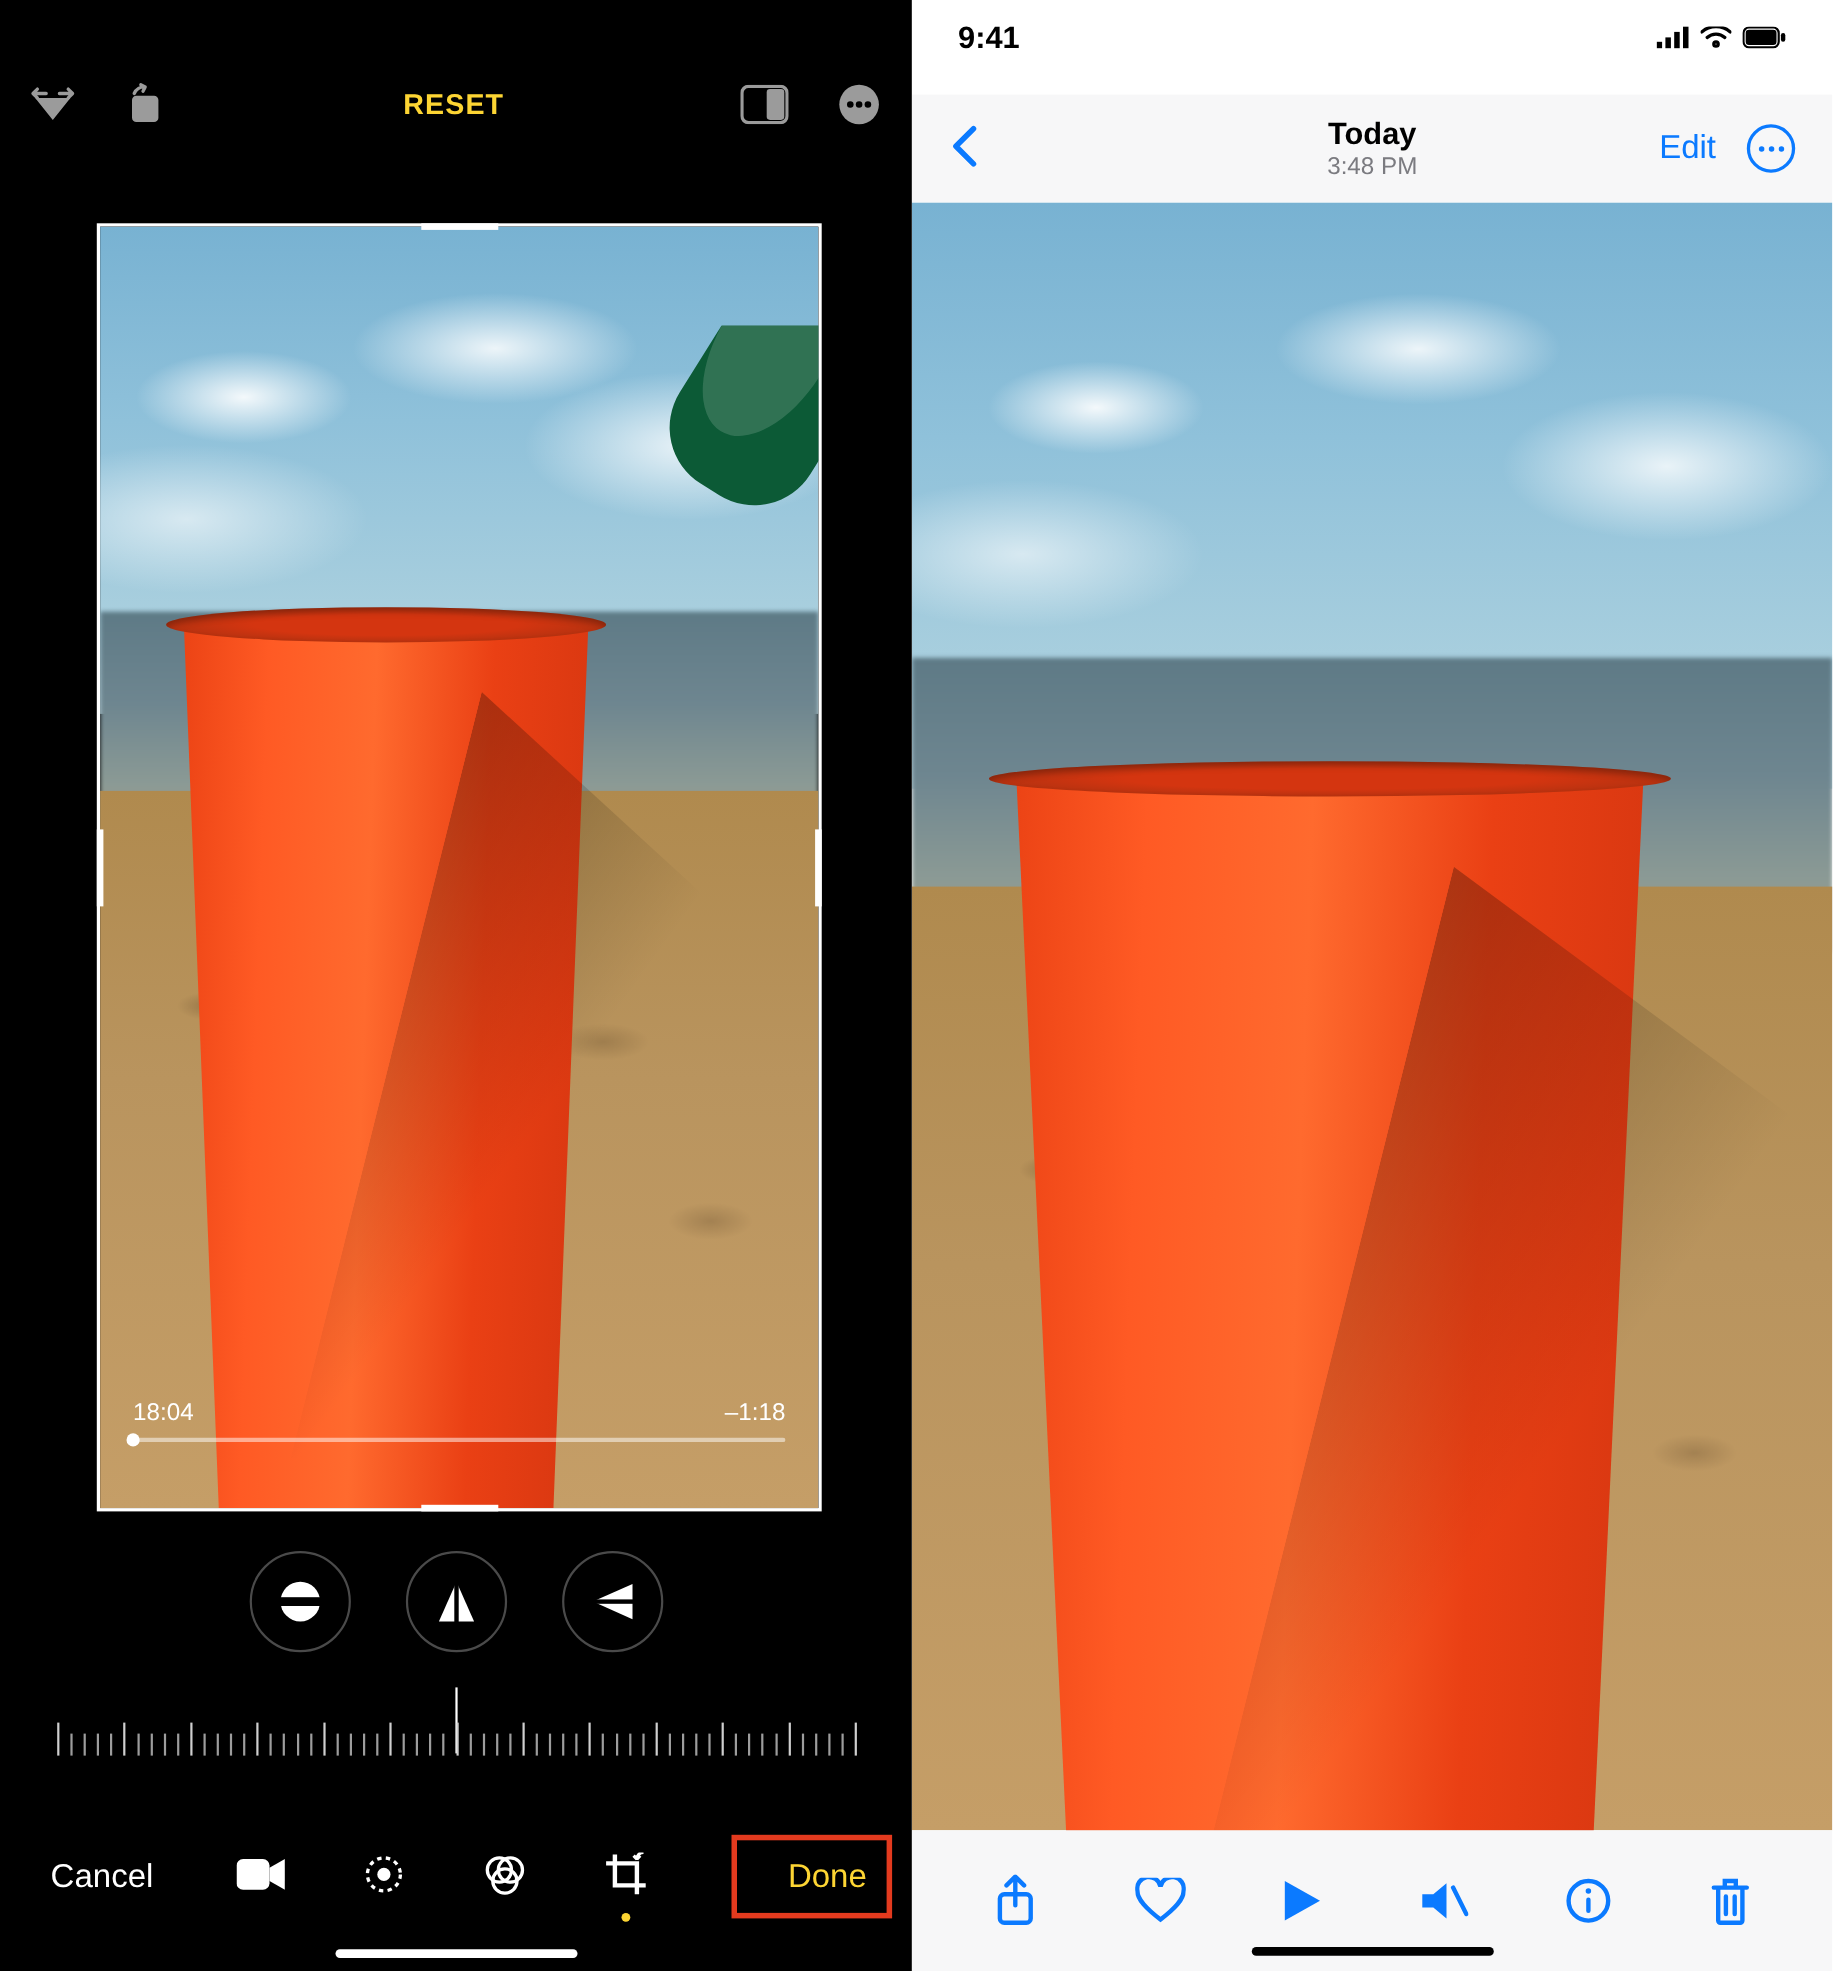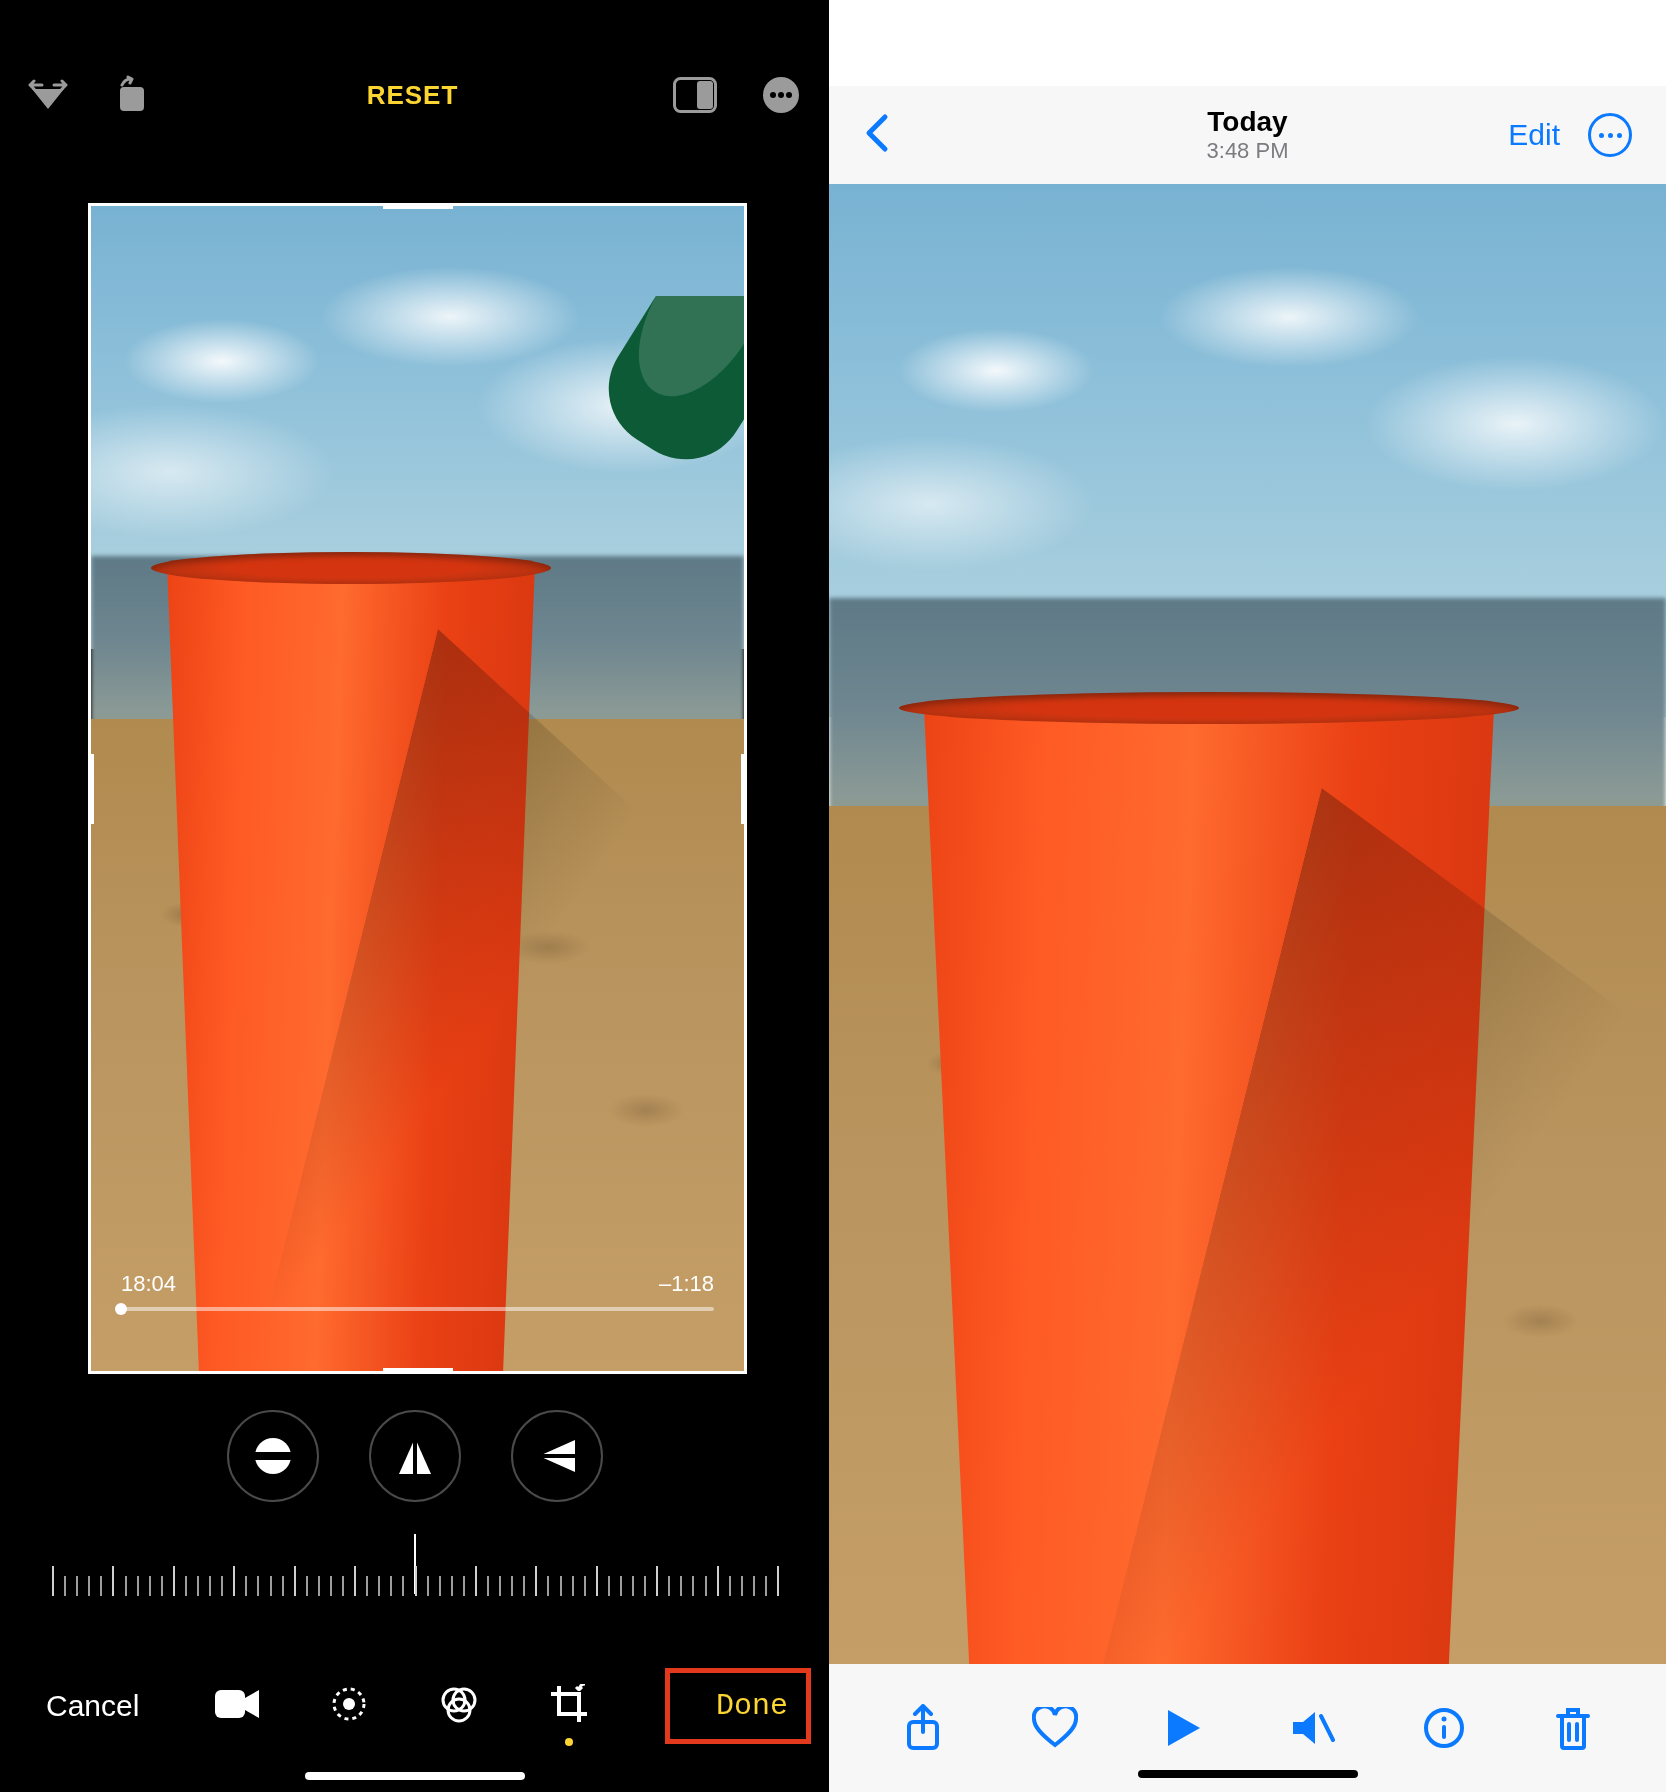--- a/index.html
+++ b/index.html
@@ -59,21 +59,21 @@
 
 .ruler{position:absolute;left:52px;right:52px;top:1548px;height:48px;}
 .ruler-center{position:absolute;left:50%;top:-14px;width:2px;height:60px;background:#fff;transform:translateX(-50%);}  
 .tick{position:absolute;bottom:0;width:2px;background:#9d9d9d;}
 .tick.big{height:30px;background:#cfcfcf;}
 .tick.sm{height:20px;}
 
 .bottom-bar{position:absolute;left:0;bottom:0;width:100%;height:172px;display:flex;align-items:center;justify-content:space-between;padding:0 18px;}
 .txt-btn{font-size:30px;margin-left:28px;}
 .cancel{color:#fff;}
-.done-wrap{border:5px solid #e33a1e;padding:16px 18px;font-family:Liberation Mono, monospace;}
+.done-wrap{border:5px solid #e33a1e;padding:16px 18px;}
 .done{color:#fdd533;font-weight:400;}
 .tool-row{display:flex;gap:70px;align-items:center;}
 .tool-row .tool{position:relative;}
 .tool-dot{position:absolute;left:50%;bottom:-18px;width:8px;height:8px;border-radius:50%;background:#fdd533;transform:translateX(-50%);}  
 .home-ind{position:absolute;left:50%;bottom:12px;width:220px;height:8px;background:#fff;border-radius:4px;transform:translateX(-50%);}  
 
 
 .status{position:absolute;top:0;left:0;width:100%;height:70px;display:flex;align-items:center;justify-content:space-between;padding:0 42px;font-weight:600;font-size:28px;}
 .status-right{display:flex;align-items:center;gap:10px;}
 .nav-r{position:absolute;top:86px;left:0;width:100%;height:98px;display:flex;align-items:center;justify-content:space-between;padding:0 34px;background:#f7f7f8;}
@@ -284,20 +284,39 @@
     </div>
     <span class="done-wrap">
       <span class="txt-btn done">Done</span>
     </span>
   </div>
   <div class="home-ind"></div>
 </div>
 
 <div class="pane pane-right">
 
+  <div class="status">
+    <span>9:41</span>
+    <span class="status-right">
+      <span><svg width="30" height="20" viewBox="0 0 30 20">
+              <rect x="0" y="14" width="5" height="6" fill="#000"></rect>
+              <rect x="8" y="10" width="5" height="10" fill="#000"></rect>
+              <rect x="16" y="5" width="5" height="15" fill="#000"></rect>
+              <rect x="24" y="0" width="5" height="20" fill="#000"></rect>
+            </svg></span>
+      <span><svg width="28" height="20" viewBox="0 0 28 20">
+              <path d="M14 18 A2 2 0 1 0 14 14 A2 2 0 0 0 14 18 M6 10 A12 12 0 0 1 22 10 M1 5 A20 20 0 0 1 27 5" stroke="#000" stroke-width="3" fill="none" stroke-linecap="round"></path>
+            </svg></span>
+      <span><svg width="40" height="20" viewBox="0 0 40 20">
+              <rect x="1" y="1" width="32" height="18" rx="5" fill="none" stroke="#000" stroke-width="2"></rect>
+              <rect x="3" y="3" width="28" height="14" rx="3" fill="#000"></rect>
+              <rect x="35" y="6" width="4" height="8" rx="2" fill="#000"></rect>
+            </svg></span>
+    </span>
+  </div>
 
   <div class="nav-r">
     <span>
       <svg width="26" height="40" viewBox="0 0 26 40">
             <path d="M22 4 L6 20 L22 36" stroke="#0b7aff" stroke-width="5" fill="none" stroke-linecap="round" stroke-linejoin="round"></path>
           </svg>
     </span>
     <div class="center">
       <div class="title">Today</div>
       <div class="sub">3:48 PM</div>

